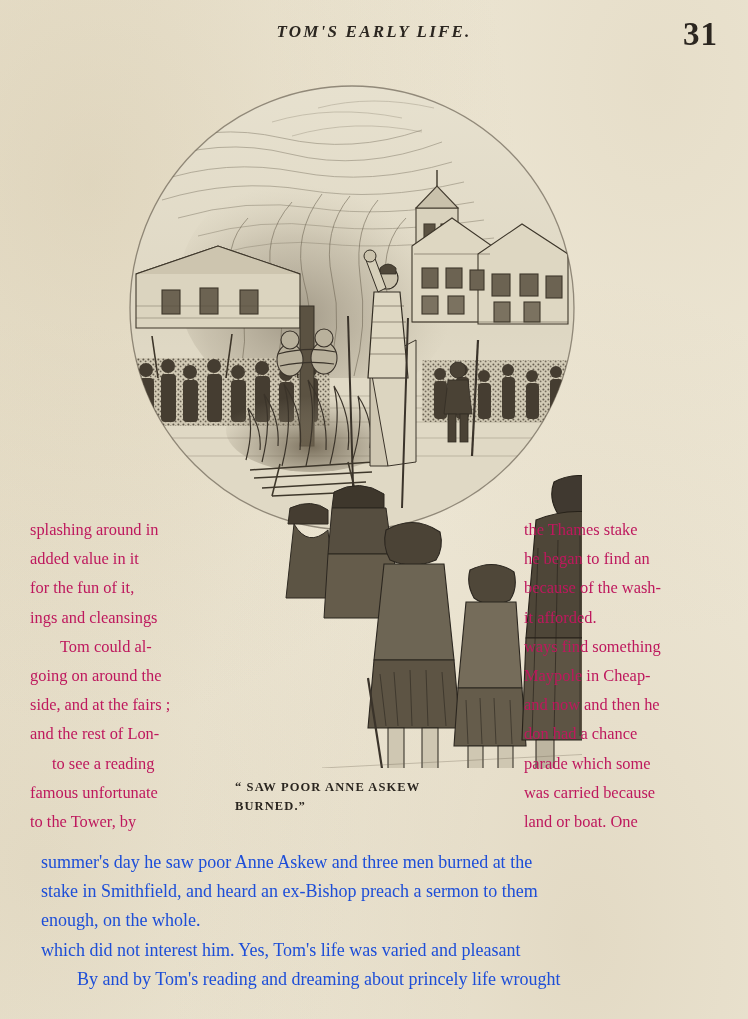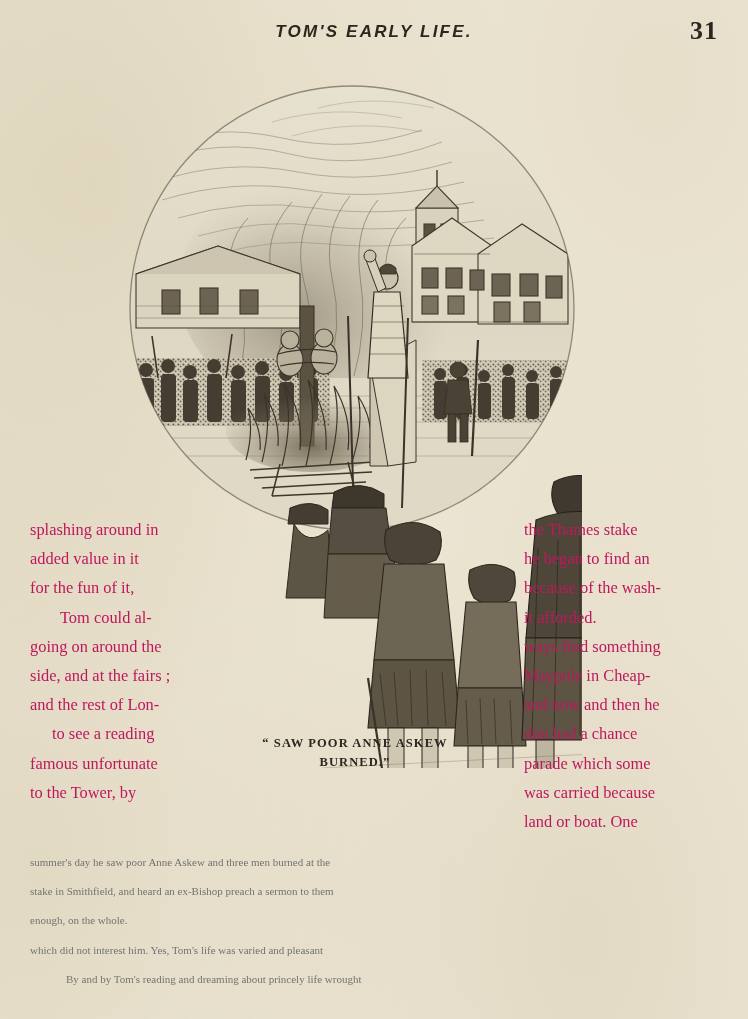--- a/index.html
+++ b/index.html
@@ -36,54 +36,54 @@
 
   
   .running-head {
     position: absolute;
     top: 22px;
     left: 0;
     width: 748px;
     text-align: center;
   }
   .running-head .title {
-    font-family: Liberation Sans, sans-serif;
+    font-family: Liberation Serif, serif;
     font-style: italic;
     font-weight: bold;
     letter-spacing: 2.2px;
     font-size: 17px;
     color: #2b2620;
   }
   .folio {
     position: absolute;
     top: 16px;
     right: 30px;
-    font-size: 26px;
+    font-size: 33px;
     font-weight: bold;
     letter-spacing: 1px;
     color: #2b2620;
     margin-left: 16px;
   }
 
   
   .illustration {
     position: absolute;
     left: 122px;
     top: 78px;
     width: 460px;
     height: 690px;
   }
   .illo-svg { display: block; }
 
   .caption {
     position: absolute;
     left: 235px;
-    top: 734px;
+    top: 778px;
     width: 240px;
-    text-align: center;
+    text-align: left;
     font-size: 12.5px;
     font-weight: bold;
     letter-spacing: 1.1px;
     line-height: 1.55;
     color: #2b2620;
   }
 
   
   .col {
     position: absolute;
@@ -108,26 +108,26 @@
   .col-left .line { text-align: left; }
   .col-right .line { text-align: left; }
   .justify-l {
     display: flex;
     justify-content: space-between;
   }
   .justify-l > span { white-space: nowrap; }
 
   .full {
     position: absolute;
-    left: 30px;
+    left: 41px;
     top: 848px;
     width: 690px;
-    font-size: 11px;
+    font-size: 18px;
     line-height: 29.2px;
-    color: #737373;
+    color: #1d4ed8;
   }
   .full .line {
     display: flex;
     justify-content: space-between;
     white-space: nowrap;
   }
   .full .line.last,
   .full .line.noj {
     display: block;
   }
@@ -456,20 +456,21 @@
 
   <div class="caption">
     <div>“ SAW POOR ANNE ASKEW</div>
     <div>BURNED.”</div>
   </div>
 
   <div class="col col-left">
     <span class="line justify-l"><span>splashing around in</span></span>
     <span class="line justify-l"><span>added value in it</span></span>
     <span class="line justify-l"><span>for the fun of it,</span></span>
+    <span class="line justify-l"><span>ings and cleansings</span></span>
     <span class="line justify-l" style="padding-left:30px"><span>Tom could al-</span></span>
     <span class="line justify-l"><span>going on around the</span></span>
     <span class="line justify-l"><span>side, and at the fairs ;</span></span>
     <span class="line justify-l"><span>and the rest of Lon-</span></span>
     <span class="line justify-l" style="padding-left:22px"><span>to see a reading</span></span>
     <span class="line justify-l"><span>famous unfortunate</span></span>
     <span class="line justify-l"><span>to the Tower, by</span></span>
   </div>
 
   <div class="col col-right">

